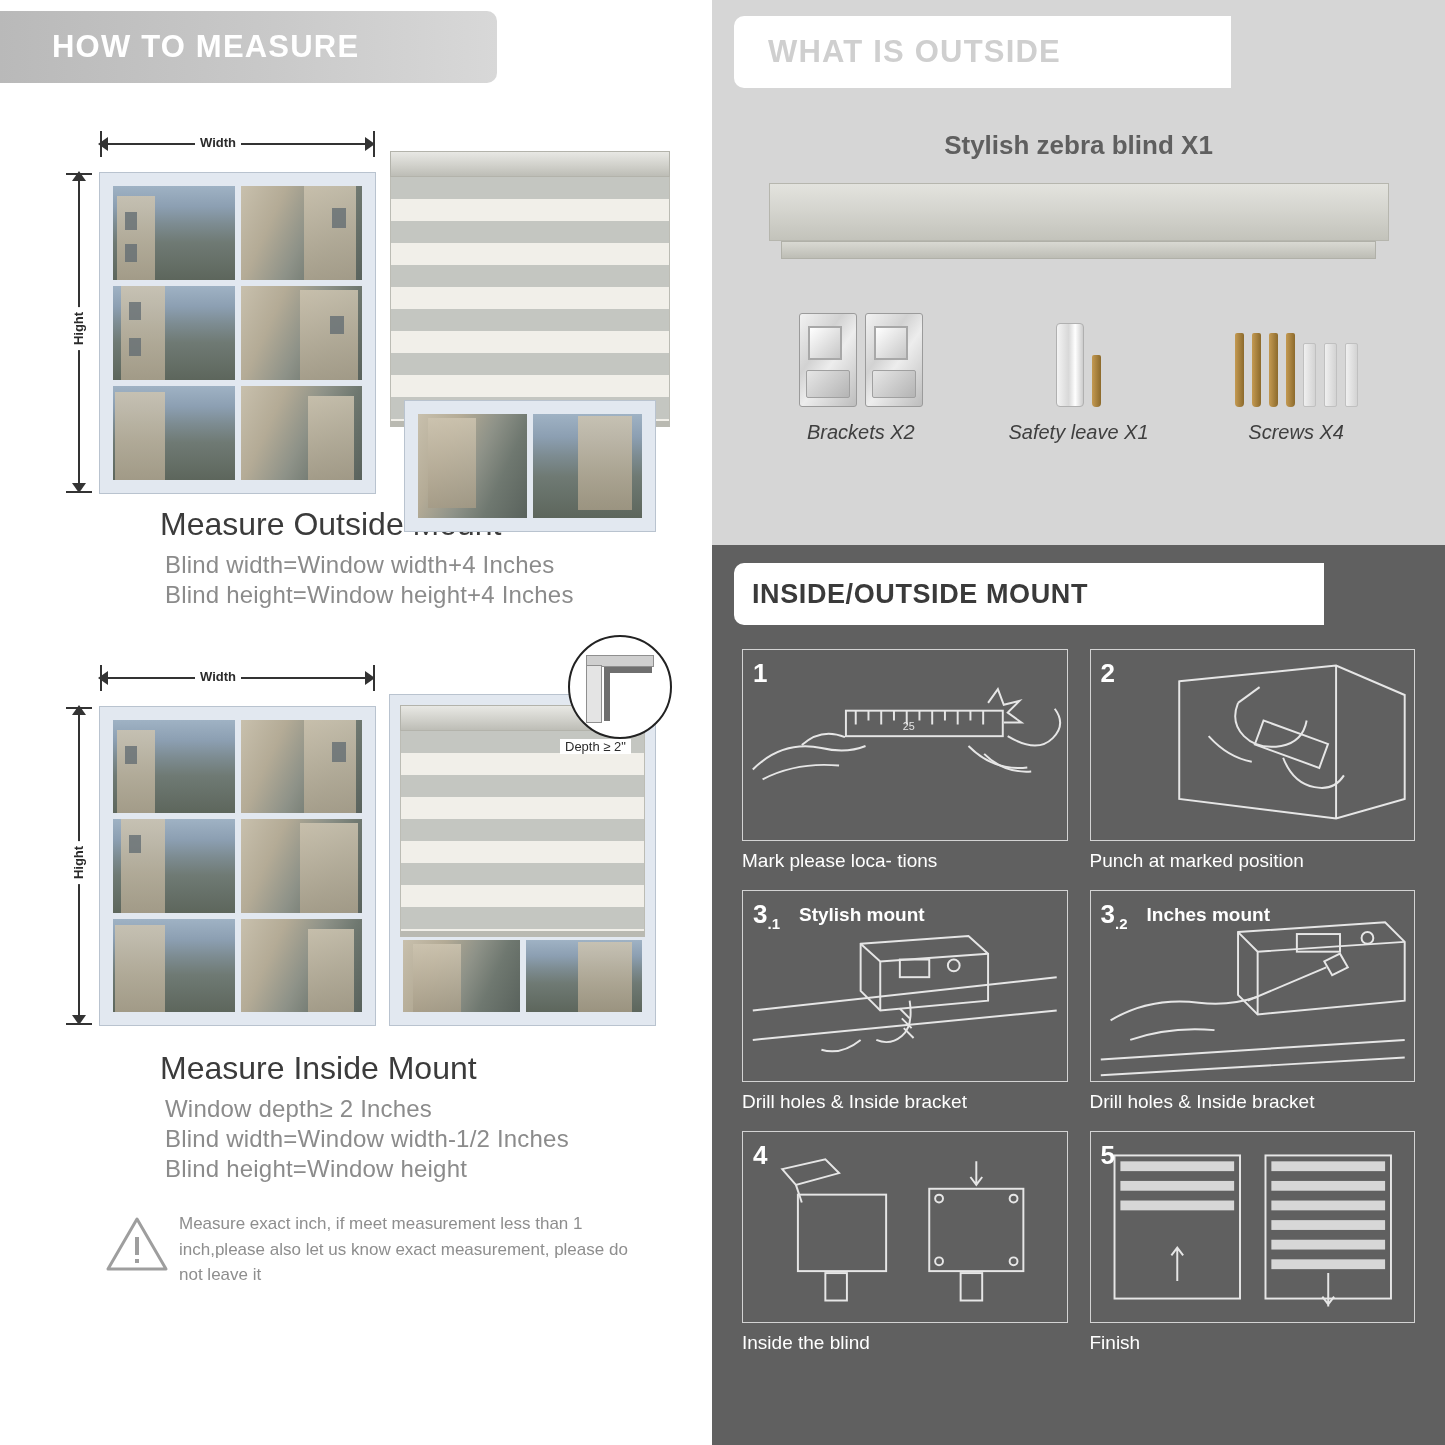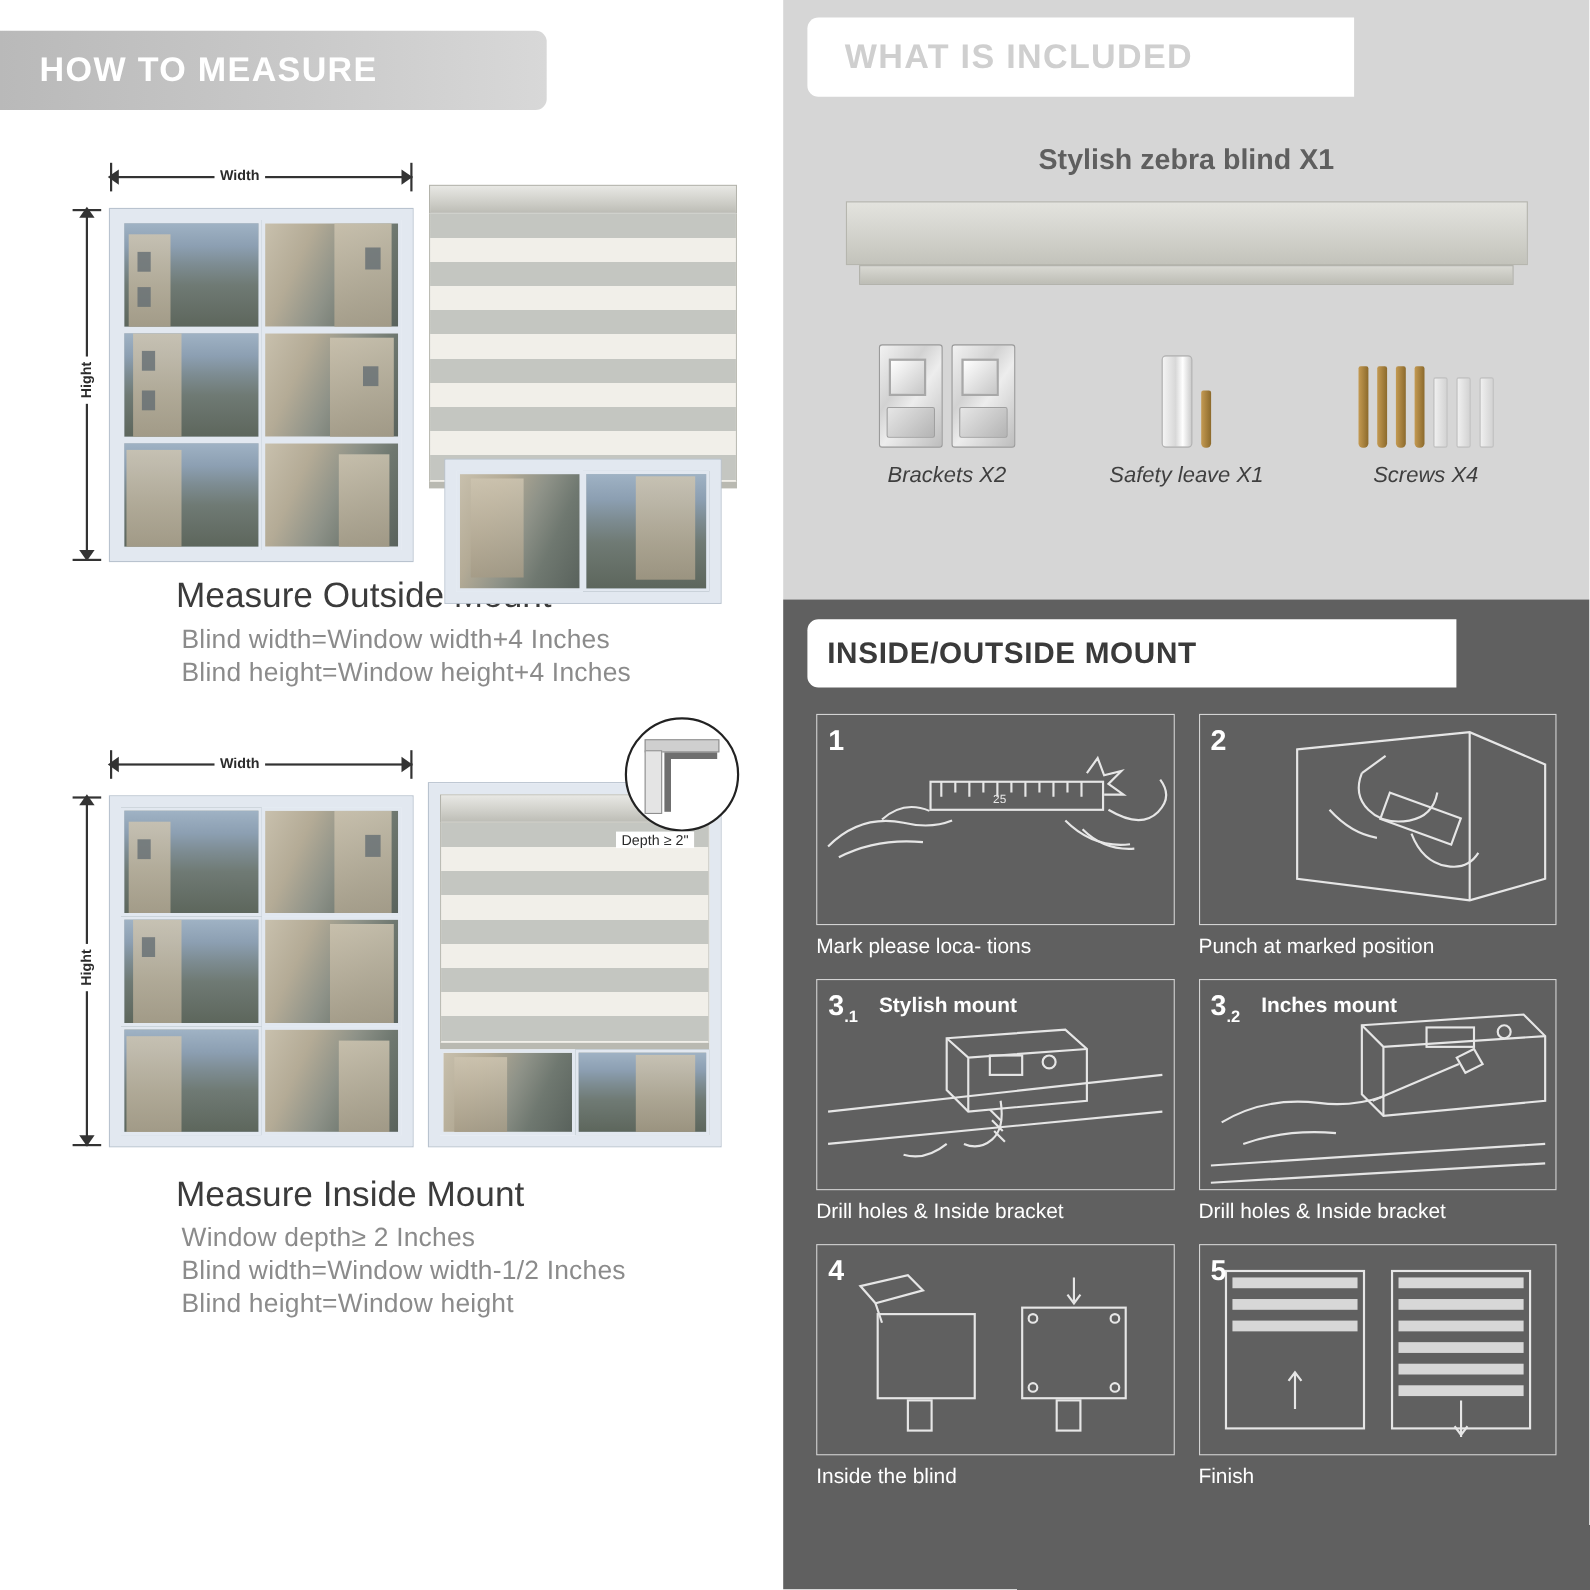--- a/index.html
+++ b/index.html
@@ -31,23 +31,23 @@
   }
   .banner {
     position: relative;
     height: 72px;
     background: linear-gradient(to right, #b9b9b9 0%, #c9c9c9 55%, #d8d8d8 100%);
     border-top-right-radius: 10px;
     border-bottom-right-radius: 10px;
     width: 497px;
     display: flex;
     align-items: center;
-    padding-left: 36px;
-    box-sizing: border-box;
-    margin-top: 28px;
+    padding-left: 52px;
+    box-sizing: border-box;
+    margin-top: 11px;
   }
   .banner-title {
     color: #ffffff;
     font-size: 31px;
     font-weight: bold;
     letter-spacing: 1.2px;
   }
 
   
   .measure-block {
@@ -518,27 +518,37 @@
         </div>
         <div class="dim-label" style="left:500px;top:104px;font-weight:normal;">Depth ≥ 2"</div>
       </div>
 
       <div class="mount-title">Measure Inside Mount</div>
       <div class="mount-line">Window depth≥ 2 Inches</div>
       <div class="mount-line">Blind width=Window width-1/2 Inches</div>
       <div class="mount-line">Blind height=Window height</div>
     </div>
 
+    <div class="note">
+      <div class="warn-tri">
+        <svg viewBox="0 0 64 58" aria-hidden="true">
+          <path d="M32 4 L61 54 L3 54 Z" fill="none" stroke="#9e9e9e" stroke-width="3" stroke-linejoin="round"></path>
+          <rect x="30" y="22" width="4" height="18" fill="#9e9e9e"></rect>
+          <rect x="30" y="44" width="4" height="4" fill="#9e9e9e"></rect>
+        </svg>
+      </div>
+      <div class="note-text">Measure exact inch, if meet measurement less than 1 inch,please also let us know exact measurement, please do not leave it</div>
+    </div>
   </div>
 
   <div class="right-col">
 
     <div class="included-section">
       <div class="white-tab">
-        <span class="banner-title">WHAT IS INCLUDED</span>
+        <span class="banner-title">WHAT IS OUTSIDE</span>
       </div>
 
       <div class="incl-title">Stylish zebra blind X1</div>
 
       <div class="incl-blind">
         <div class="incl-blind-top"></div>
         <div class="incl-blind-bar"></div>
       </div>
 
       <div class="parts-row">

